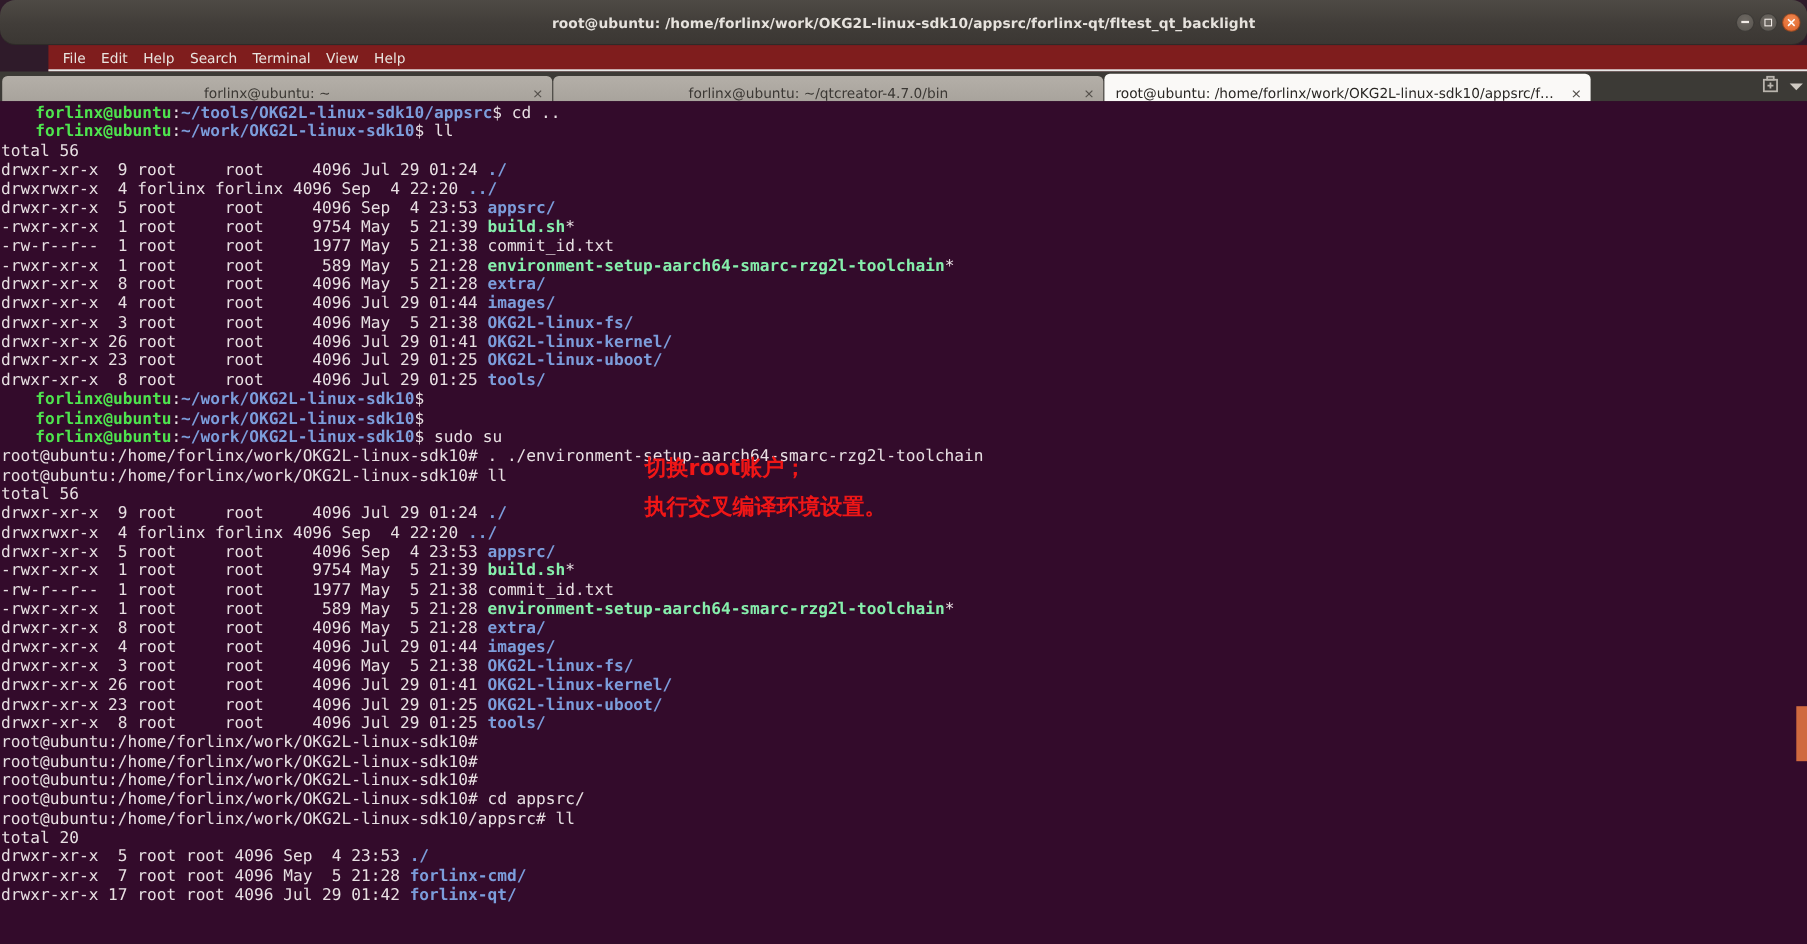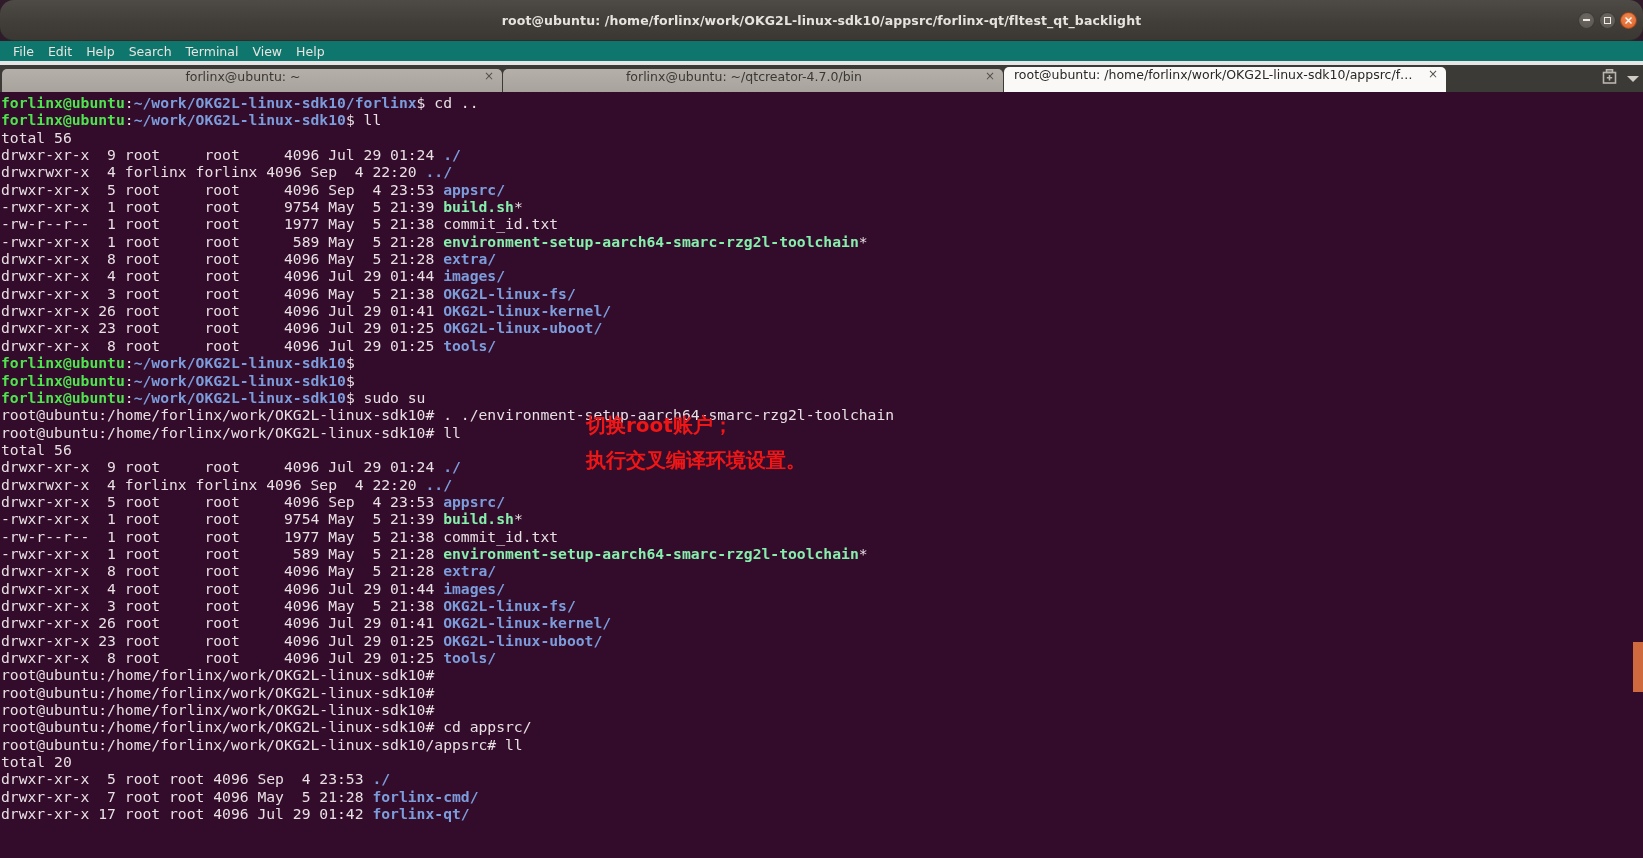--- a/index.html
+++ b/index.html
@@ -43,44 +43,45 @@
   }
   .win-btn.close {
     background: radial-gradient(circle at 50% 35%, #f08b53, #dd5f26);
   }
   .glyph-min { display:block; width:7px; height:1.5px; background:#f2ece7; }
   .glyph-max { display:block; width:7px; height:7px; border:1.5px solid #f2ece7; }
 
   
   .menubar {
     height: 24px;
-    background: #0f766e;
+    background: #7f1d1d;
     display: flex; align-items: center;
     padding-left: 6px;
-    border-bottom: 4px solid #e5e5e5;
+    border-bottom: 2px solid #e5e5e5;
+    margin-left: 44px;
   }
   .menu-item {
     font-family: "DejaVu Sans", sans-serif;
     font-size: 12.5px;
     color: #e8e4df;
     padding: 2px 7px;
     white-space: nowrap;
   }
 
   
   .tabbar {
     height: 27px;
     background: #3c3a36;
     display: flex; align-items: flex-end;
     padding: 0 2px;
     position: relative;
   }
   .tab {
     height: 23px;
-    display: flex; align-items: flex-start;
+    display: flex; align-items: flex-end;
     border-top-left-radius: 5px;
     border-top-right-radius: 5px;
     padding: 0 8px 0 10px;
     margin-right: 1px;
     position: relative;
     overflow: hidden;
   }
   .tab.inactive {
     background: linear-gradient(to bottom, #b4afa8, #a8a39c);
     color: #3b3834;
@@ -133,21 +134,21 @@
     padding: 2px 0 0 1px;
   }
   .line {
     font-family: "DejaVu Sans Mono", monospace;
     font-size: 14.7px;
     line-height: 17.35px;
     height: 17.35px;
     white-space: pre;
     color: #e8e0e3;
   }
-  .g  { color: #4ee44e; font-weight: bold; }   
+  .g  { color: #4ee44e; font-weight: bold; padding-left: 31px; }   
   .b  { color: #7c9ddb; font-weight: bold; }   
   .w  { color: #e8e0e3; }                      
   .gx { color: #86efac; font-weight: bold; }   
 
   
   .annot {
     position: absolute;
     font-family: "DejaVu Sans", sans-serif;
     font-weight: bold;
     color: #f01616;
@@ -221,21 +222,21 @@
         <rect x="5.5" y="1.8" width="6" height="2.6" fill="none" stroke="#b9b4ad" stroke-width="1.6"></rect>
         <path d="M8.5 7 L8.5 12.5 M5.8 9.75 L11.2 9.75" stroke="#b9b4ad" stroke-width="1.6"></path>
       </svg>
     </span>
     <span class="chev"></span>
   </div>
 </div>
 
 <div class="terminal">
   <div class="term-inner" id="term-inner">
-      <div class="line"><span class="g">forlinx@ubuntu</span><span class="w">:</span><span class="b">~/work/OKG2L-linux-sdk10/forlinx</span><span class="w">$ cd ..</span></div>
+      <div class="line"><span class="g">forlinx@ubuntu</span><span class="w">:</span><span class="b">~/tools/OKG2L-linux-sdk10/appsrc</span><span class="w">$ cd ..</span></div>
       <div class="line"><span class="g">forlinx@ubuntu</span><span class="w">:</span><span class="b">~/work/OKG2L-linux-sdk10</span><span class="w">$ ll</span></div>
       <div class="line"><span class="w">total 56</span></div>
       <div class="line"><span class="w">drwxr-xr-x  9 root     root     4096 Jul 29 01:24 </span><span class="b">./</span></div>
       <div class="line"><span class="w">drwxrwxr-x  4 forlinx forlinx 4096 Sep  4 22:20 </span><span class="b">../</span></div>
       <div class="line"><span class="w">drwxr-xr-x  5 root     root     4096 Sep  4 23:53 </span><span class="b">appsrc/</span></div>
       <div class="line"><span class="w">-rwxr-xr-x  1 root     root     9754 May  5 21:39 </span><span class="gx">build.sh</span><span class="w">*</span></div>
       <div class="line"><span class="w">-rw-r--r--  1 root     root     1977 May  5 21:38 commit_id.txt</span></div>
       <div class="line"><span class="w">-rwxr-xr-x  1 root     root      589 May  5 21:28 </span><span class="gx">environment-setup-aarch64-smarc-rzg2l-toolchain</span><span class="w">*</span></div>
       <div class="line"><span class="w">drwxr-xr-x  8 root     root     4096 May  5 21:28 </span><span class="b">extra/</span></div>
       <div class="line"><span class="w">drwxr-xr-x  4 root     root     4096 Jul 29 01:44 </span><span class="b">images/</span></div>

